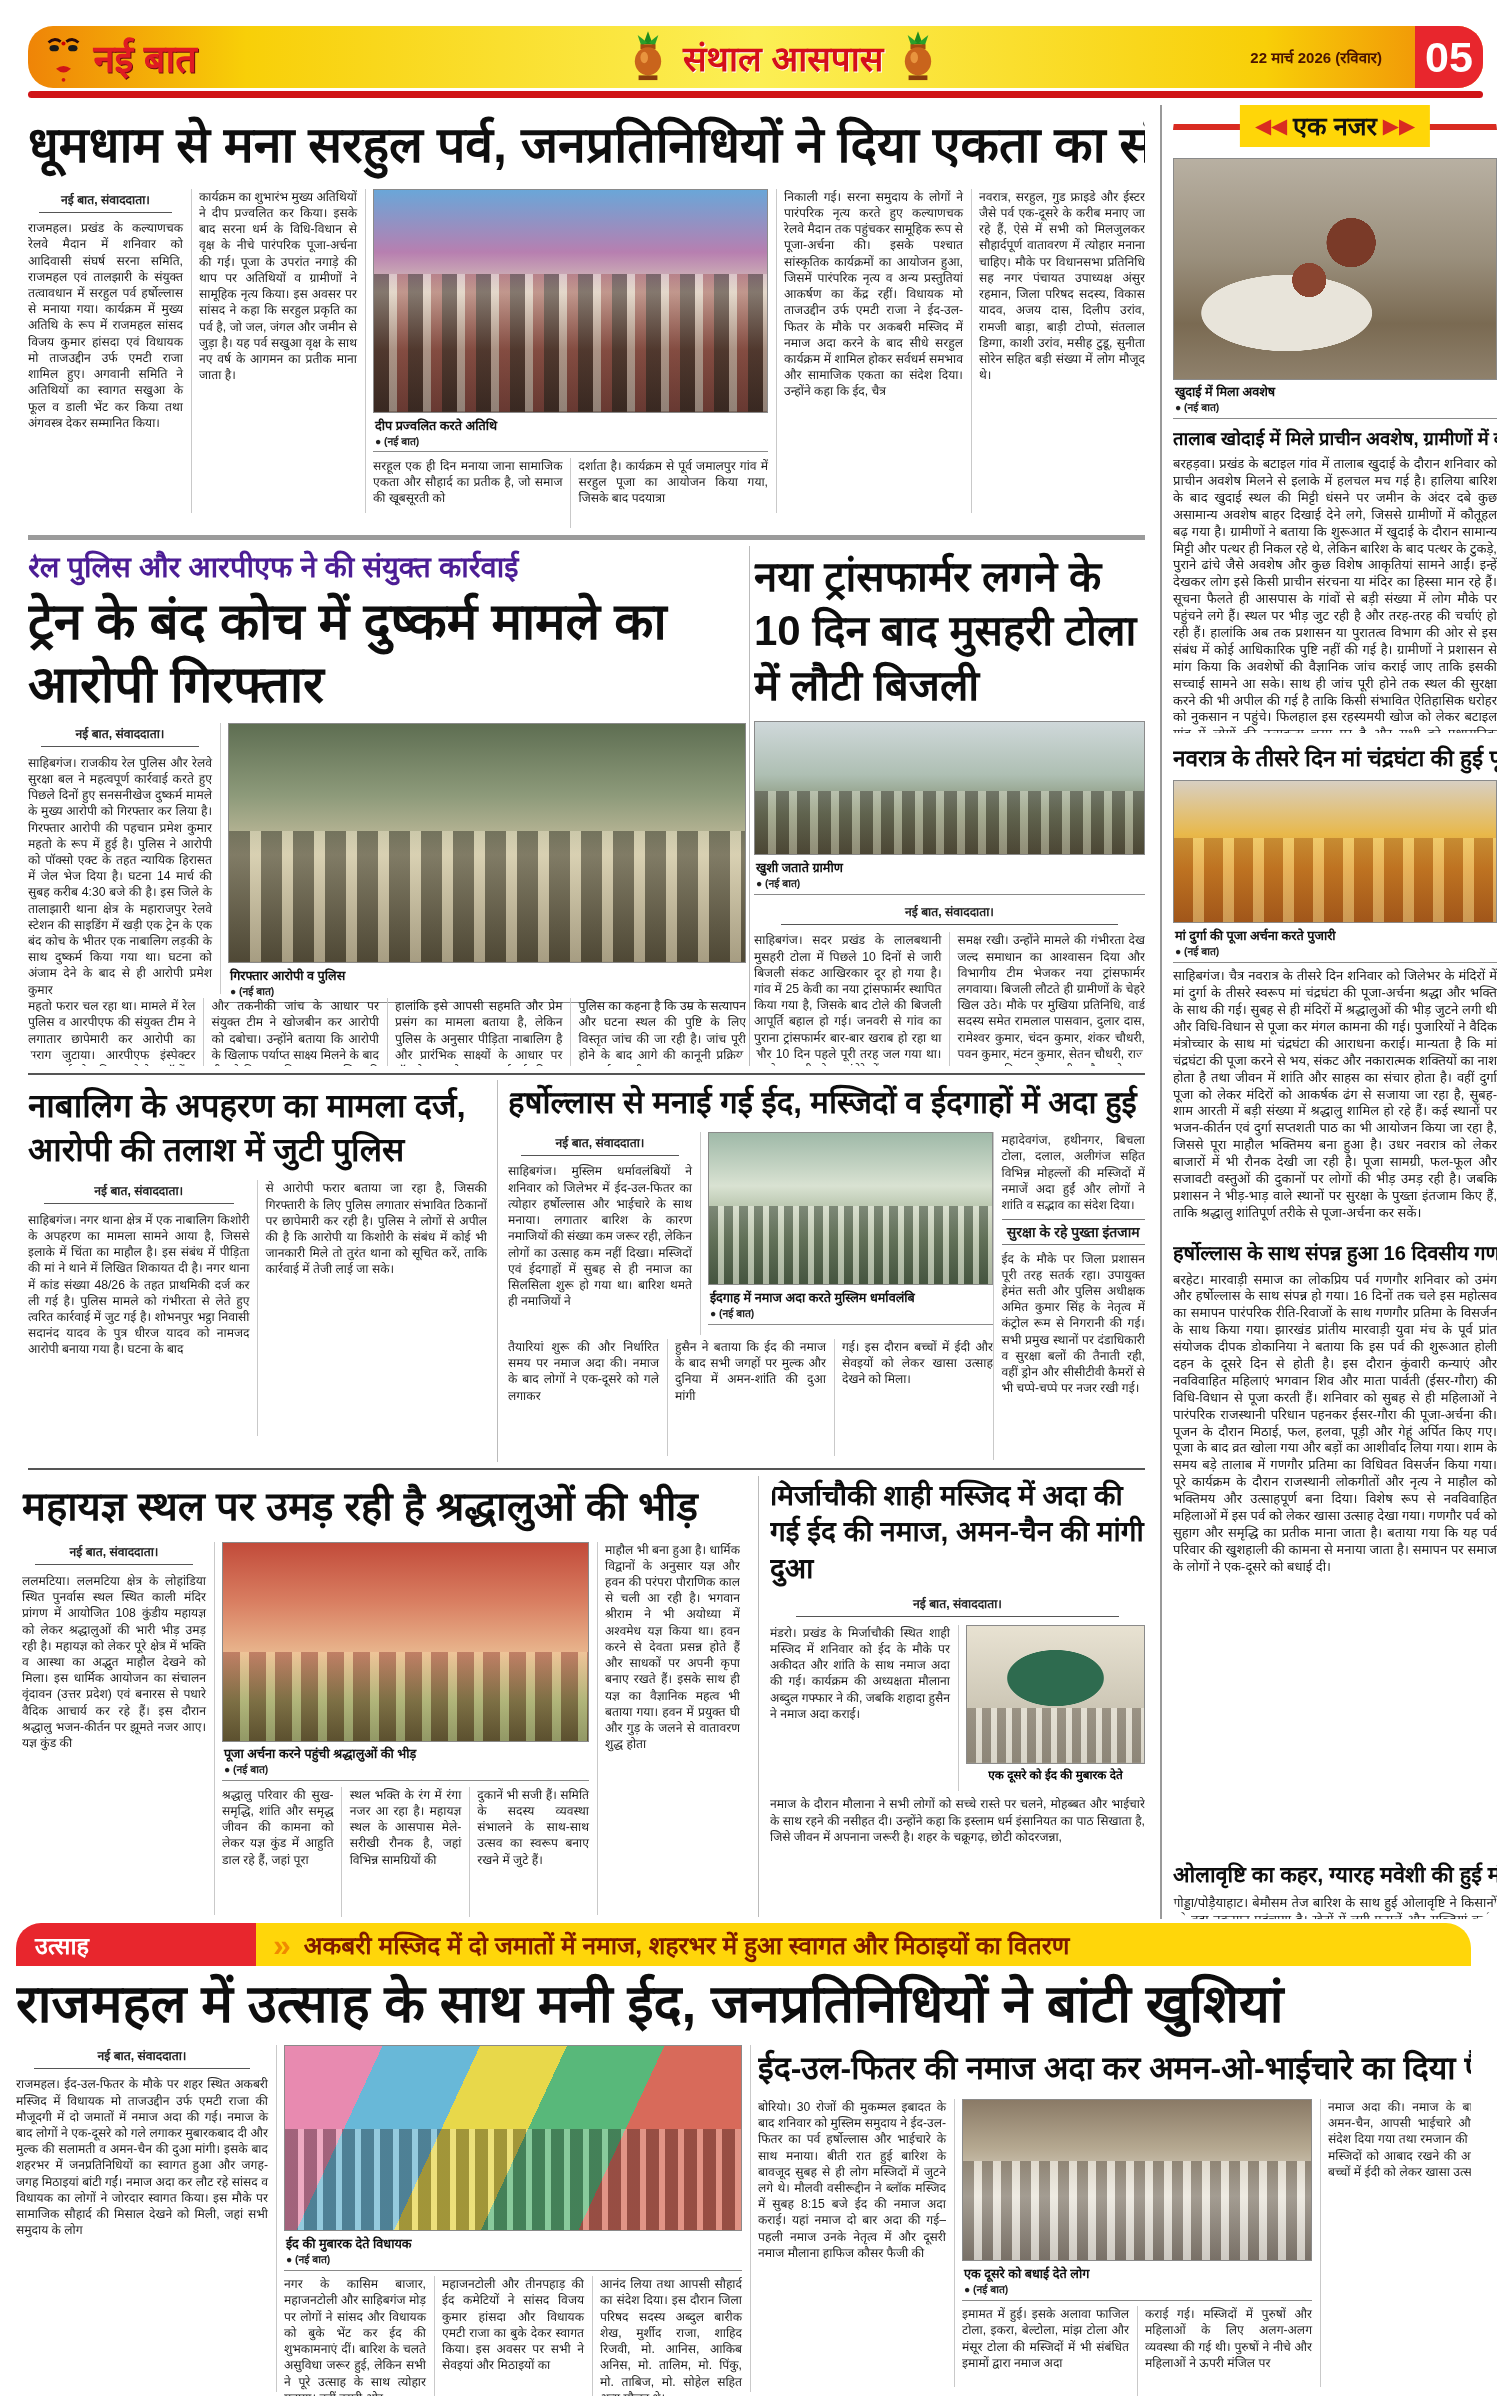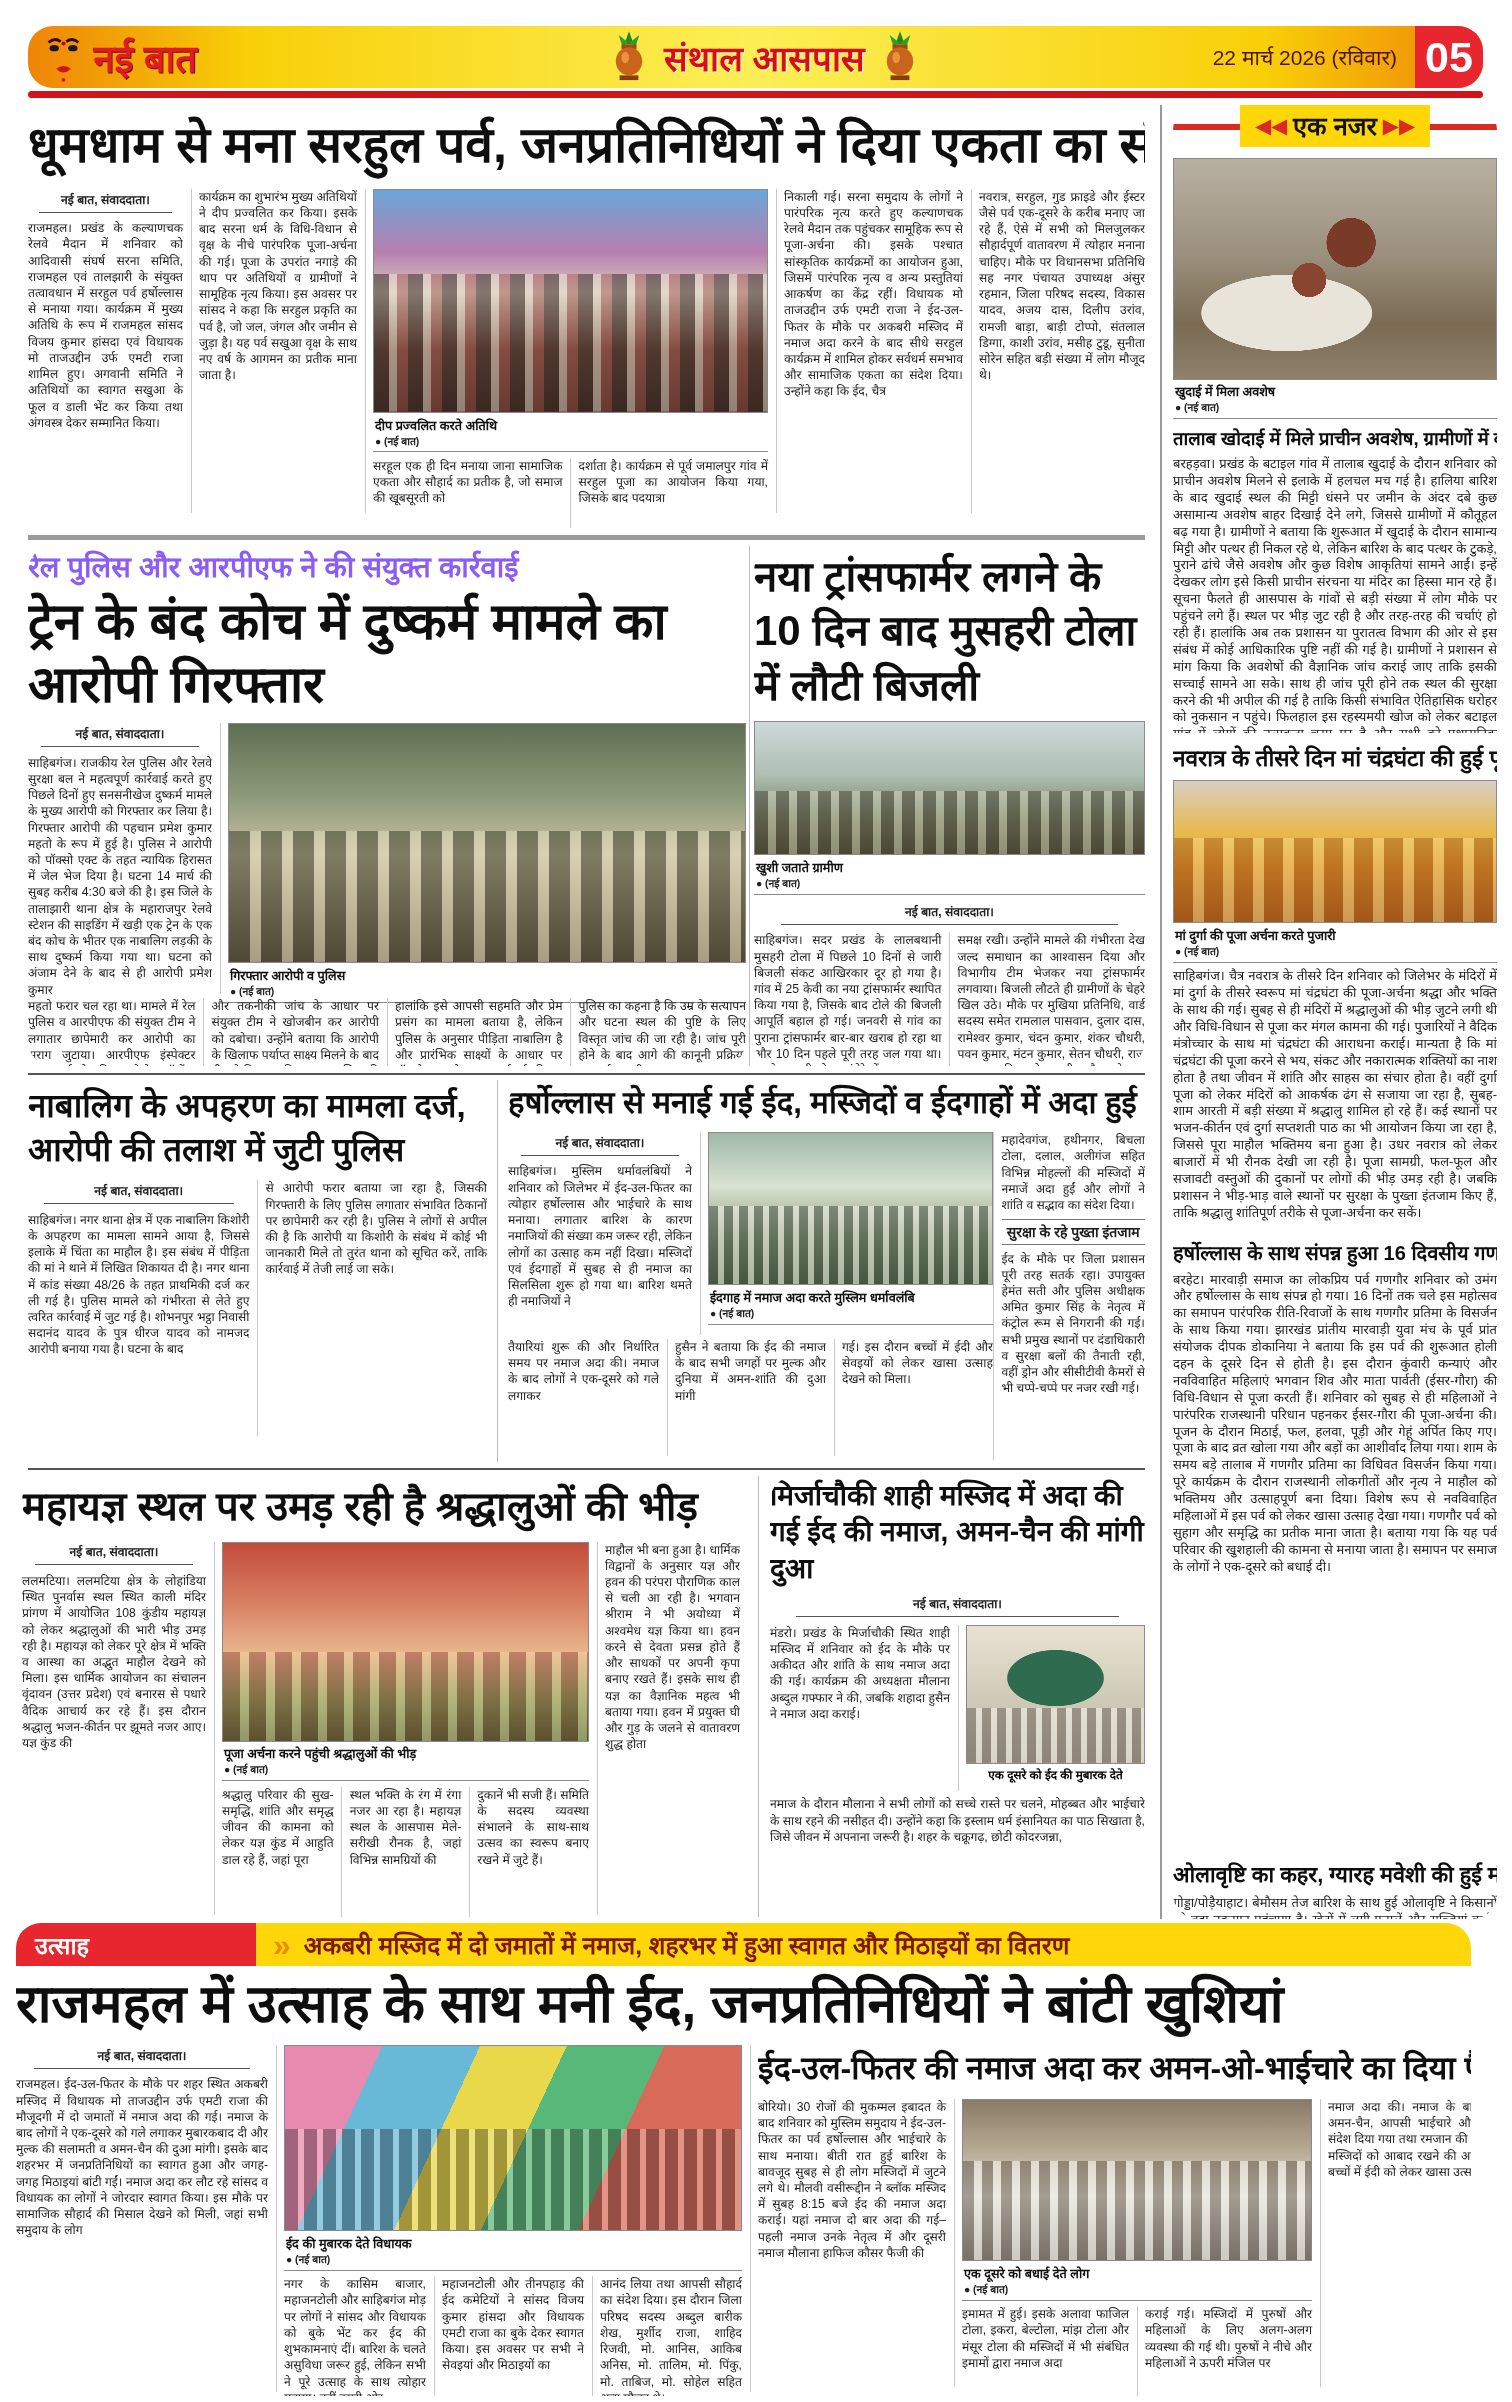--- a/index.html
+++ b/index.html
@@ -8,21 +8,21 @@
   .abs{position:absolute;overflow:hidden;border-radius:25px;}
   .rule{position:absolute;background:#9b9b9b;}
   .body-text{font-size:12.2px;line-height:1.33;text-align:justify;color:#1c1c1c;}
   .cols{display:flex;align-items:stretch;}
   .cols>.col{fl ex:1;}
   .col{padding:0 7.5px;border-left:0.9px solid #c9c9c9;flex:1;}
   .col:first-child{border-left:none;padding-left:0;}
   .col:last-child{padding-right:0;}
   .headline{font-weight:bold;color:#0e0e0e;}
   .nowrap{white-space:nowrap;overflow:hidden;}
-  .kicker{font-weight:bold;color:#8b5cf6;}
+  .kicker{font-weight:bold;color:#4c1d95;}
   .byline{font-size:12.2px;font-weight:bold;text-align:center;color:#222;padding:2.8px 0 3.8px;
           border-bottom:1.4px solid #555;width:86%;margin:0 auto 7.5px;}
   .caption-row{display:flex;justify-content:space-between;align-items:baseline;
                font-size:12.7px;font-weight:bold;color:#111;padding:2.8px 1.9px 3.8px;
                border-bottom:0.9px solid #8a8a8a;margin-bottom:5.6px;flex-direction:column;}
   .credit{font-size:10.4px;font-weight:bold;color:#222;white-space:nowrap;}
   .photo{border:0.9px solid #8a8a8a;background-color:#b9b2a4;background-repeat:no-repeat;
          background-size:100% 100%;width:100%;box-sizing:border-box;}
   .ph1{background-image:repeating-linear-gradient(90deg,rgba(30,22,20,.45) 0 15px,rgba(245,240,230,.4) 15px 22.6px,rgba(150,60,60,.35) 22.6px 34px),linear-gradient(180deg,#6aa6d8 0%,#b77fb0 28%,#d8c8b8 46%,#7a5544 72%,#4e372c 100%);background-size:100% 62%,100% 100%;background-position:bottom,top;}
   .ph2{background-image:repeating-linear-gradient(90deg,rgba(40,40,30,.45) 0 21px,rgba(235,228,200,.45) 21px 32px),linear-gradient(180deg,#5e6e52 0%,#8d9a7a 30%,#c9c0a0 55%,#6e6248 100%);background-size:100% 55%,100% 100%;background-position:bottom,top;}
@@ -33,21 +33,21 @@
   .ph7{background-image:radial-gradient(circle 24.5px at 55% 38%,#7a3a28 0 100%,transparent 101%),radial-gradient(circle 17px at 42% 55%,#8a4530 0 100%,transparent 101%),radial-gradient(ellipse 85px 38px at 35% 70%,#e8e4da 0 100%,transparent 101%),linear-gradient(180deg,#b8b0a2 0%,#9a8f7c 45%,#7a6a52 75%,#8f816c 100%);}
   .ph8{background-image:repeating-linear-gradient(90deg,rgba(150,80,20,.4) 0 19px,rgba(250,230,150,.45) 19px 30px),linear-gradient(180deg,#d8cfc2 0%,#e8b84a 38%,#d98a2a 62%,#a85a1e 100%);background-size:100% 60%,100% 100%;background-position:bottom,top;}
   .ph9{background-image:repeating-linear-gradient(90deg,rgba(30,25,25,.35) 0 13px,rgba(250,245,235,.3) 13px 19px),linear-gradient(115deg,#e88ab0 0 18%,#68b8d8 18% 36%,#e8d84a 36% 52%,#58b87a 52% 70%,#d86a5a 70% 100%);background-size:100% 55%,100% 100%;background-position:bottom,top;}
   .ph10{background-image:repeating-linear-gradient(90deg,rgba(70,60,50,.4) 0 11.3px,rgba(248,246,240,.55) 11.3px 19px),linear-gradient(180deg,#8a7a66 0%,#b5a890 30%,#e2ddd2 60%,#9a938a 100%);background-size:100% 62%,100% 100%;background-position:bottom,top;}
   
   .masthead{display:flex;align-items:center;background:linear-gradient(90deg,#ef8407 0%,#f8cf08 15%,#fcef55 50%,#f8cf08 85%,#ef8407 100%);}
   .mast-logo{display:flex;align-items:center;gap:9.4px;padding-left:15px;width:273px;}
   .mast-name{font-size:38px;font-weight:bold;color:#e01b22;text-shadow:0.9px 0.9px 0 #6b0d0d;}
   .mast-center{flex:1;display:flex;justify-content:center;align-items:center;gap:19px;}
   .mast-section{font-size:35px;font-weight:bold;color:#d40f1a;text-shadow:0.9px 0.9px 0 #ffffff;}
-  .mast-date{font-size:21px;font-weight:normal;color:#4a1400;padding-right:18px;white-space:nowrap;}
+  .mast-date{font-size:15px;font-weight:bold;color:#4a1400;padding-right:33px;white-space:nowrap;}
   .mast-page{background:#e8262d;color:#fff;font-size:43px;font-weight:bold;width:68px;height:62px;
              display:flex;align-items:center;justify-content:center;}
   
   .eknajar{position:relative;height:45px;margin-bottom:7.5px;}
   .eknajar .bar{position:absolute;top:19px;left:0;right:0;height:5.6px;background:#d92b21;}
   .eknajar .tab{position:absolute;left:50%;top:0;transform:translateX(-50%);background:#ffd608;
                 color:#111;font-weight:bold;font-size:25.4px;line-height:41px;padding:0 15px;white-space:nowrap;}
   .eknajar .chev{color:#d92b21;font-size:21px;vertical-align:1.9px;}
   .sb-headline{font-weight:bold;color:#0e0e0e;margin:5.6px 0 3.8px;}
   .sb-body{font-size:13px;line-height:1.3;text-align:justify;color:#1c1c1c;}

